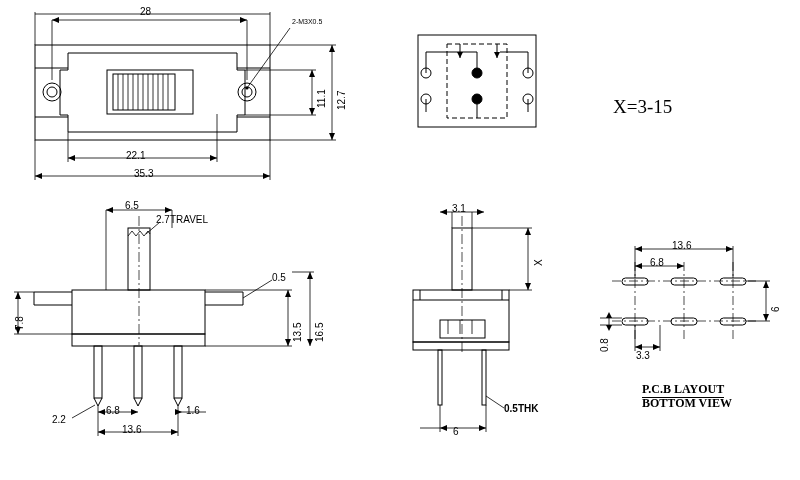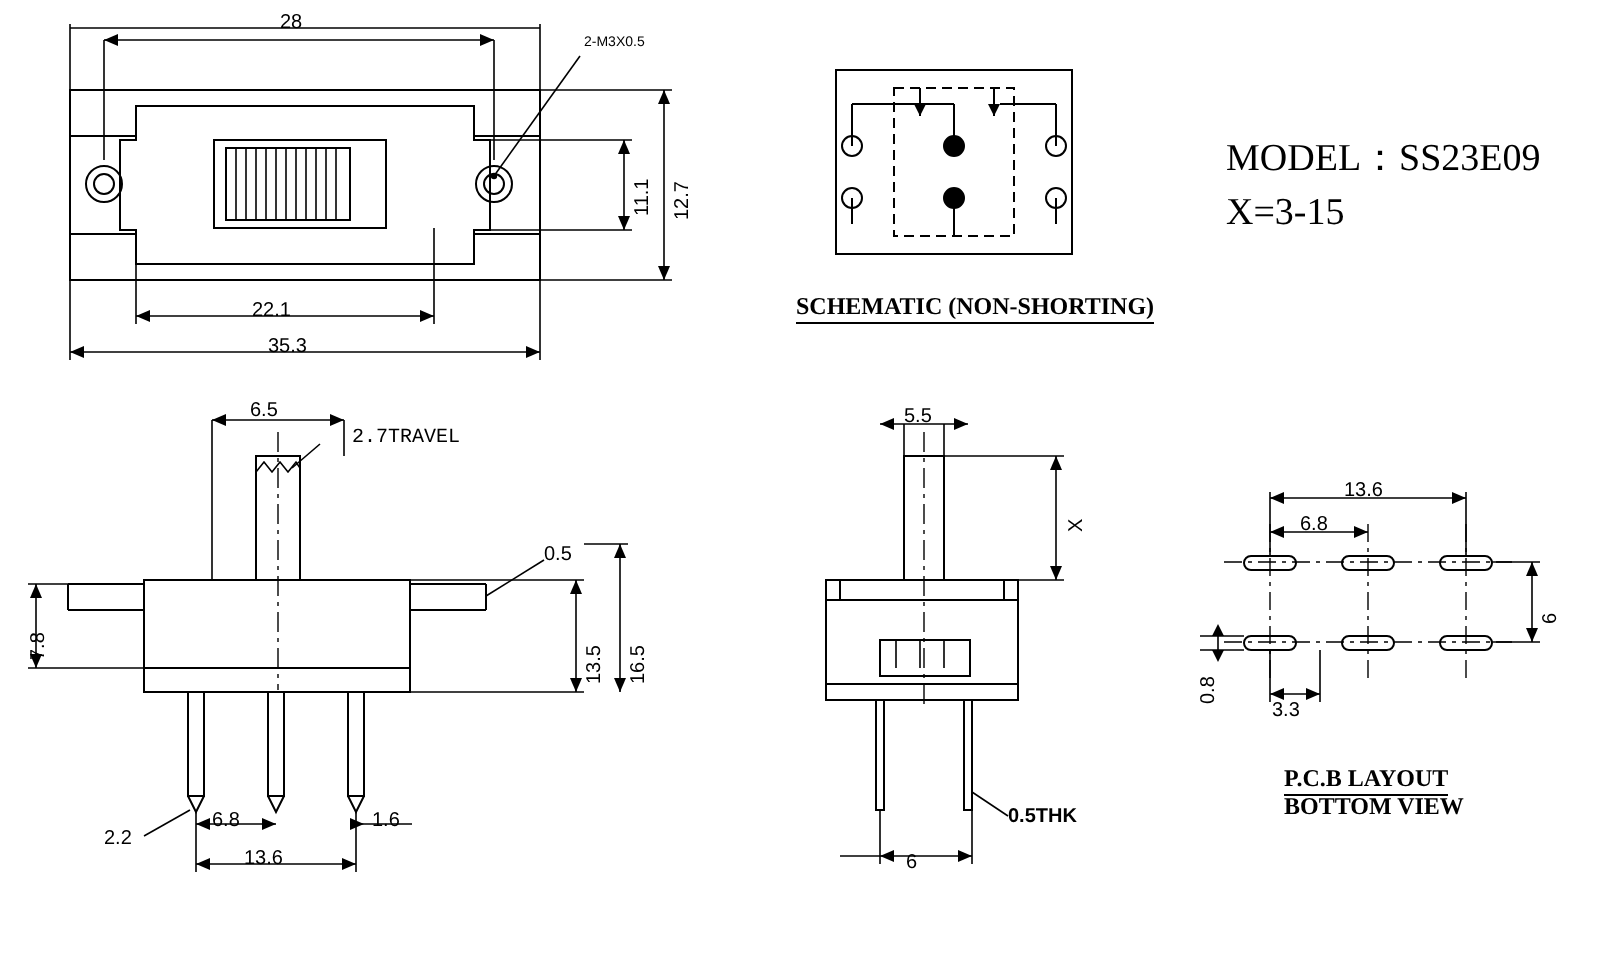--- a/index.html
+++ b/index.html
@@ -287,47 +287,45 @@
         <line x1="635" y1="347" x2="660" y2="347"></line>
         <path d="M635,347 l7,-3 l0,6 z" fill="#000" stroke="none"></path>
         <path d="M660,347 l-7,-3 l0,6 z" fill="#000" stroke="none"></path>
         <line x1="660" y1="325" x2="660" y2="351"></line>
         <line x1="635" y1="325" x2="635" y2="351"></line>
       </g>
 
     </g>
   </svg>
 
-  <div class="model" style="left:613px;top:66px;">MODEL：SS23E09</div>
   <div class="model" style="left:613px;top:96px;">X=3-15</div>
 
-  <div class="caption cap-underline" style="left:398px;top:146px;">SCHEMATIC (NON-SHORTING)</div>
 
   <div class="caption cap-underline" style="left:642px;top:382px;">P.C.B LAYOUT</div>
   <div class="caption" style="left:642px;top:396px;">BOTTOM VIEW</div>
 
   <div class="lbl" style="left:140px;top:6px;">28</div>
   <div class="lbl tiny" style="left:292px;top:18px;">2-M3X0.5</div>
   <div class="lbl" style="left:126px;top:150px;">22.1</div>
   <div class="lbl" style="left:134px;top:168px;">35.3</div>
   <div class="lbl vert" style="left:316px;top:108px;transform:rotate(-90deg);">11.1</div>
   <div class="lbl vert" style="left:336px;top:110px;transform:rotate(-90deg);">12.7</div>
 
   <div class="lbl" style="left:125px;top:200px;">6.5</div>
-  <div class="lbl" style="left:176px;top:214px;font-family:Liberation Mono, monospace;">2.7TRAVEL</div>
+  <div class="lbl" style="left:156px;top:214px;">2.7TRAVEL</div>
   <div class="lbl" style="left:272px;top:272px;">0.5</div>
   <div class="lbl vert" style="left:14px;top:330px;transform:rotate(-90deg);">7.8</div>
   <div class="lbl vert" style="left:292px;top:342px;transform:rotate(-90deg);">13.5</div>
   <div class="lbl vert" style="left:314px;top:342px;transform:rotate(-90deg);">16.5</div>
   <div class="lbl" style="left:52px;top:414px;">2.2</div>
   <div class="lbl" style="left:106px;top:405px;">6.8</div>
   <div class="lbl" style="left:186px;top:405px;">1.6</div>
   <div class="lbl" style="left:122px;top:424px;">13.6</div>
 
-  <div class="lbl" style="left:452px;top:203px;">5.5</div>
+  <div class="lbl" style="left:452px;top:203px;">3.1</div>
   <div class="lbl vert" style="left:533px;top:266px;transform:rotate(-90deg);">X</div>
   <div class="lbl" style="left:504px;top:403px;font-weight:bold;">0.5THK</div>
   <div class="lbl" style="left:453px;top:426px;">6</div>
 
   <div class="lbl" style="left:672px;top:240px;">13.6</div>
   <div class="lbl" style="left:650px;top:257px;">6.8</div>
   <div class="lbl vert" style="left:770px;top:312px;transform:rotate(-90deg);">6</div>
   <div class="lbl vert" style="left:599px;top:352px;transform:rotate(-90deg);">0.8</div>
   <div class="lbl" style="left:636px;top:350px;">3.3</div>
 

